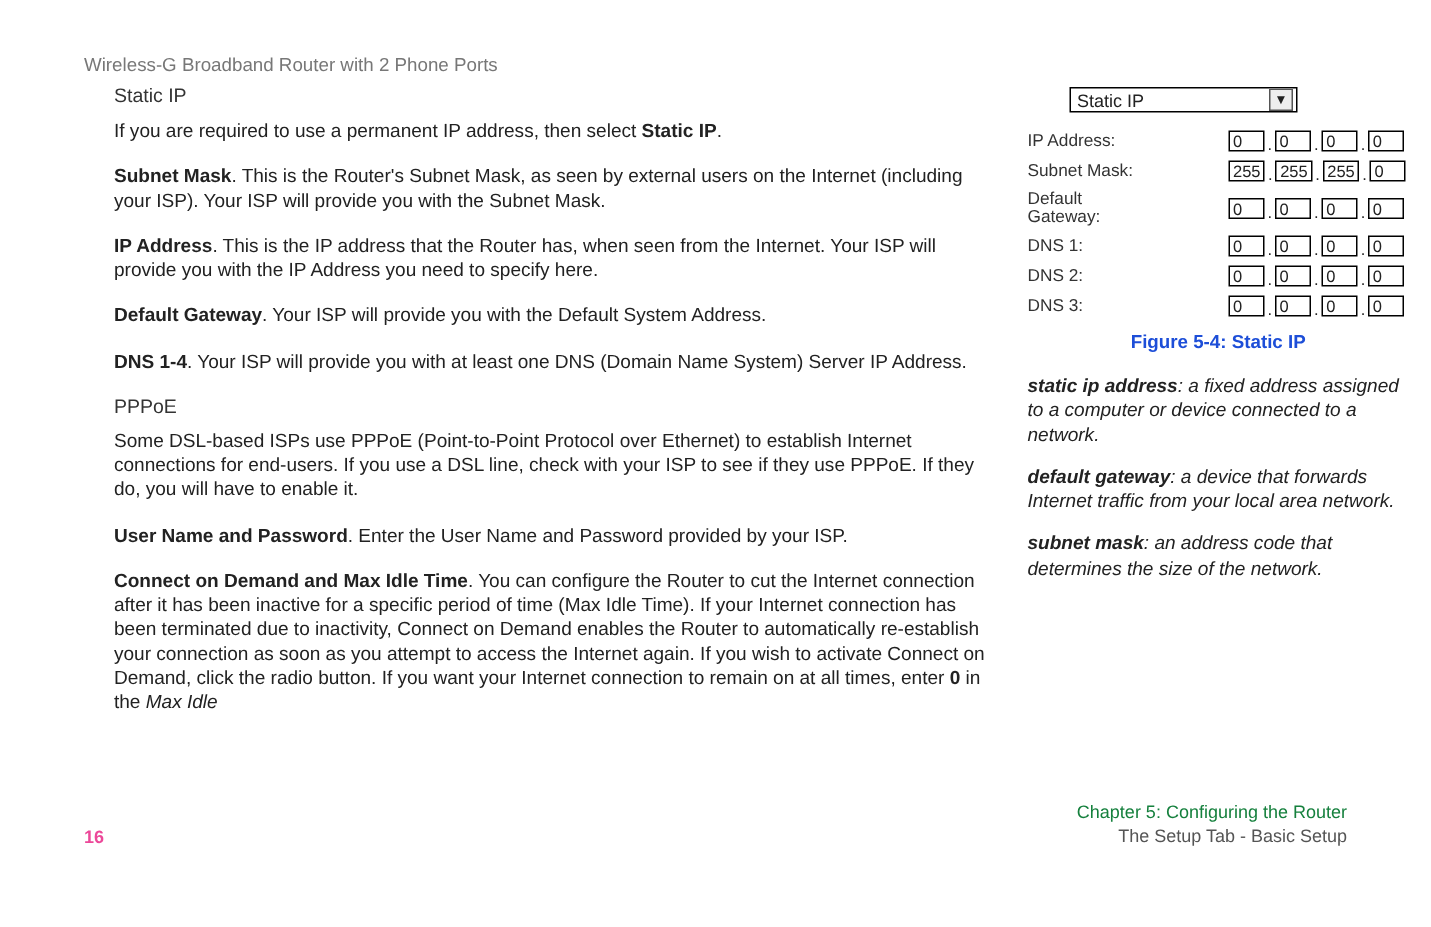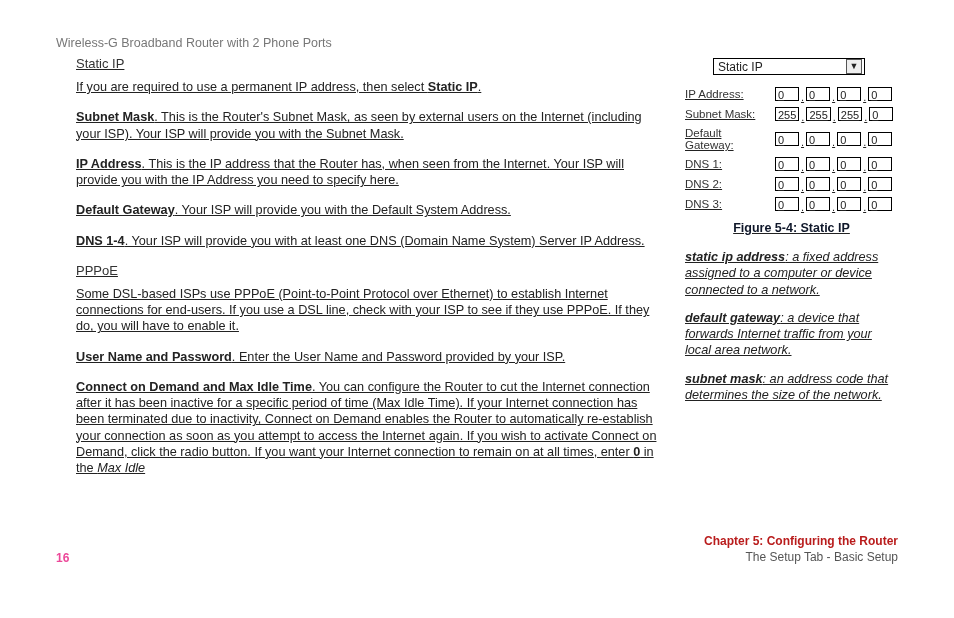--- a/index.html
+++ b/index.html
@@ -28,21 +28,20 @@
     font-size: 12.5px;
   }
   .content-row {
     position: absolute;
     top: 52px;
     left: 76px;
     right: 56px;
     bottom: 60px;
     display: flex;
     flex-direction: row;
-    text-decoration: underline;
   }
   .main-col {
     flex: 0 0 585px;
     padding-right: 24px;
   }
   .side-col {
     flex: 1 1 auto;
     position: relative;
   }
   
@@ -91,20 +90,21 @@
     justify-content: center;
     font-size: 9px;
     line-height: 1;
     color: #222;
   }
   .fig-row {
     display: flex;
     align-items: center;
     margin: 6px 0 6px 0;
     font-size: 11.5px;
+    gap: 44px;
   }
   .fig-row .lbl {
     flex: 0 0 88px;
     color: #333;
   }
   .fig-octets {
     display: flex;
     align-items: center;
     gap: 0;
   }
@@ -126,21 +126,21 @@
     padding: 0 0px 0 0px;
     font-size: 11px;
     position: relative;
     top: 3px;
   }
   .fig-caption {
     text-align: center;
     font-weight: bold;
     font-size: 12.5px;
     margin: 10px 0 14px 0;
-    color: #0f172a;
+    color: #1d4ed8;
   }
   .glossary p {
     margin: 0 0 12px 0;
     line-height: 1.28;
     font-style: italic;
     color: #222;
   }
   .glossary p .term {
     font-weight: bold;
     font-style: italic;
@@ -159,21 +159,21 @@
   .footer .pnum {
     font-weight: bold;
     font-size: 12px;
     color: #ec4899;
   }
   .footer .chap {
     text-align: right;
     color: #555;
     line-height: 1.35;
   }
-  .footer .chap .line1 { font-weight: bold; color: #b91c1c; }
+  .footer .chap .line1 { font-weight: normal; color: #15803d; }
 </style>
 </head>
 <body>
 
 <div class="page">
 
   <div class="running-head">Wireless-G Broadband Router with 2 Phone Ports</div>
 
   <div class="content-row">
 

